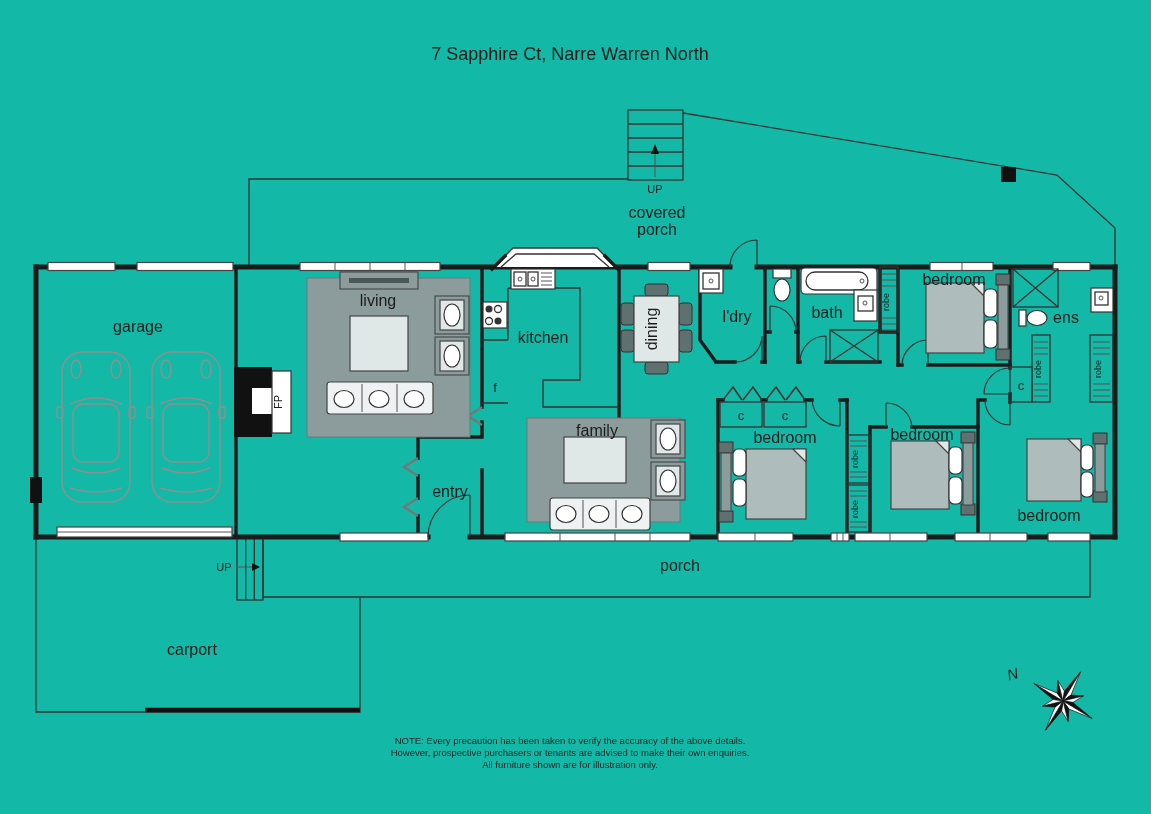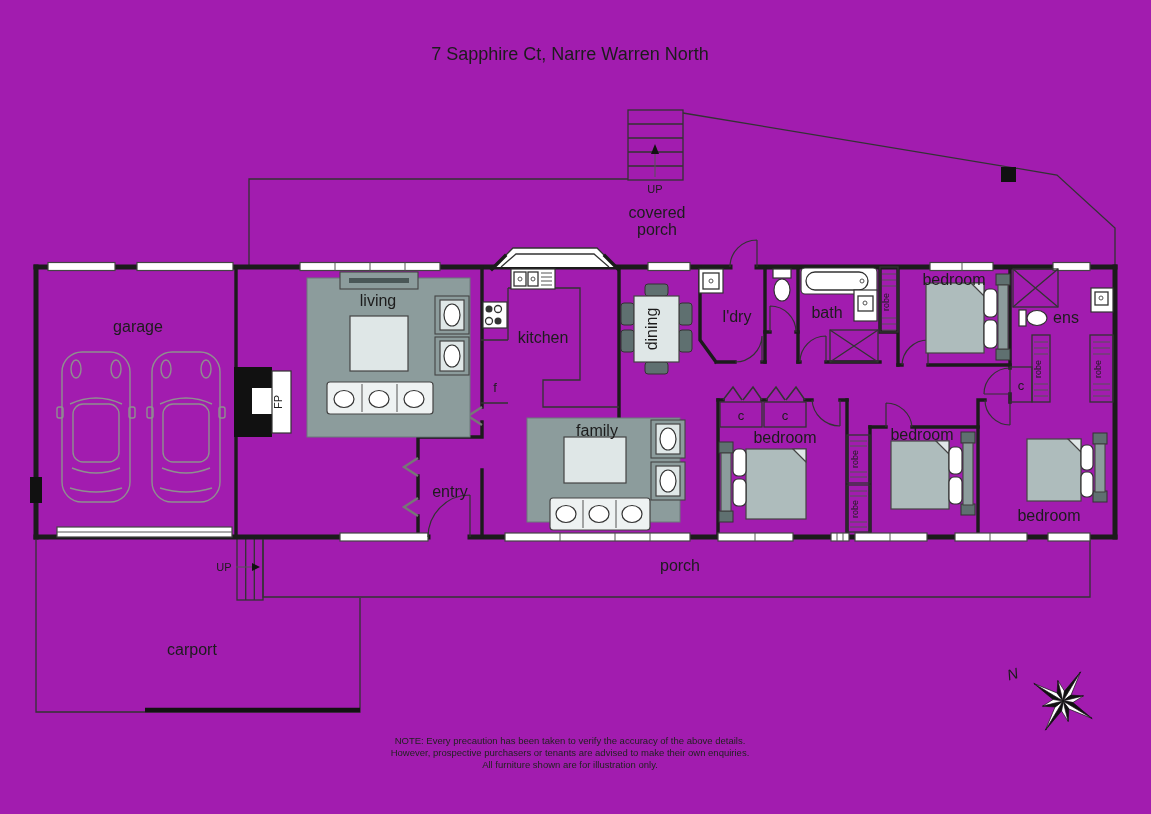--- a/index.html
+++ b/index.html
@@ -1,16 +1,16 @@
 <!DOCTYPE html>
 <html><head>
 <meta charset="utf-8">
 <style>
   html,body{margin:0;padding:0;background:#fff}
-  .stage{position:relative;width:1151px;height:814px;background:#a21caf;font-family:"Liberation Sans",sans-serif;overflow:hidden}
+  .stage{position:relative;width:1151px;height:814px;background:#14b8a6;font-family:"Liberation Sans",sans-serif;overflow:hidden}
   svg{position:absolute;left:0;top:0}
   text{fill:#1c1c1c;text-anchor:middle}
   .ttl{font:18px "Liberation Sans",sans-serif}
   .rm{font:16px "Liberation Sans",sans-serif}
   .md{font:13px "Liberation Sans",sans-serif}
   .sm{font:11px "Liberation Sans",sans-serif}
   .robe{font:9px "Liberation Sans",sans-serif}
   .nt{font:9.5px "Liberation Sans",sans-serif;fill:#222}
   .nlab{font:italic 15px "Liberation Sans",sans-serif}
   .w5{stroke:#1b1b1b;stroke-width:5;fill:none;stroke-linecap:square}

